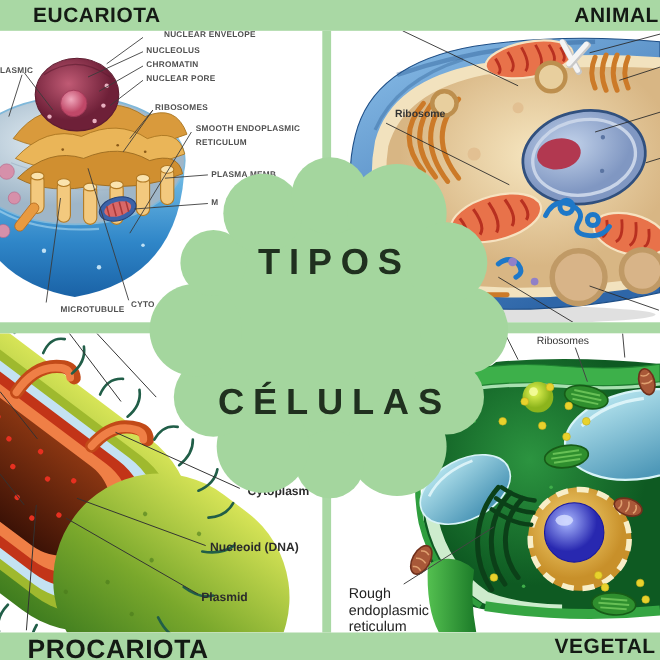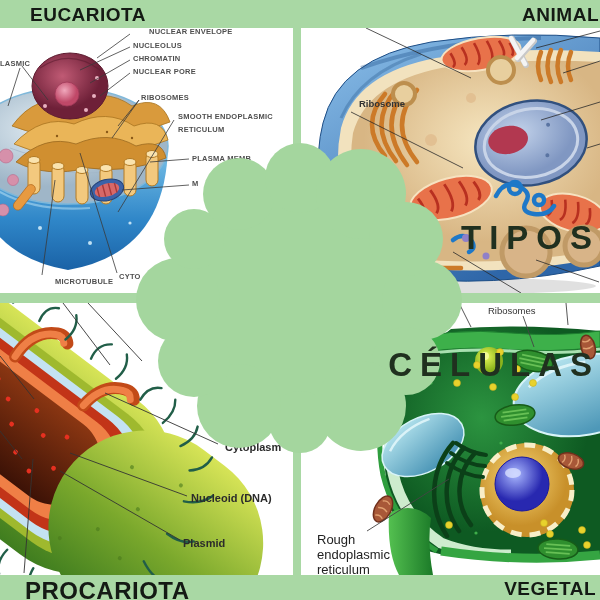--- a/index.html
+++ b/index.html
@@ -22,21 +22,21 @@
   #h-pr{left:25px;top:2px;font-size:24px;}
   #h-ve{right:36px;top:3px;}
   .lbl{position:absolute;z-index:2;white-space:nowrap;}
   .lbl-eu{font-size:7.5px;font-weight:600;color:#4f4f4f;letter-spacing:.25px;}
   .lbl-an{font-size:9.5px;font-weight:700;color:#333;margin-left:28px;}
   .lbl-pr{font-size:11px;font-weight:600;color:#2b2b2b;}
   .lbl-ve{font-size:9.5px;font-weight:500;color:#333;}
   .wrap{white-space:normal;line-height:1.75;}
   #lbl-rough{white-space:normal;font-size:13px;line-height:1.15;color:#222;width:64px;}
   #blob-svg{position:absolute;left:0;top:0;z-index:40;pointer-events:none;}
-  .title-line{position:absolute;left:0;width:600px;text-align:right;z-index:41;
+  .title-line{position:absolute;left:0;width:600px;text-align:center;z-index:41;
       font-weight:700;color:#20301f;font-size:33px;letter-spacing:8px;padding-left:8px;box-sizing:border-box;}
   #t1{top:219px;} #t2{top:282px;} #t3{top:346px;}
   svg{display:block;}
 </style>
 </head>
 <body>
 
 <div id="poster">
 
   <div class="quad" id="q-eu">

